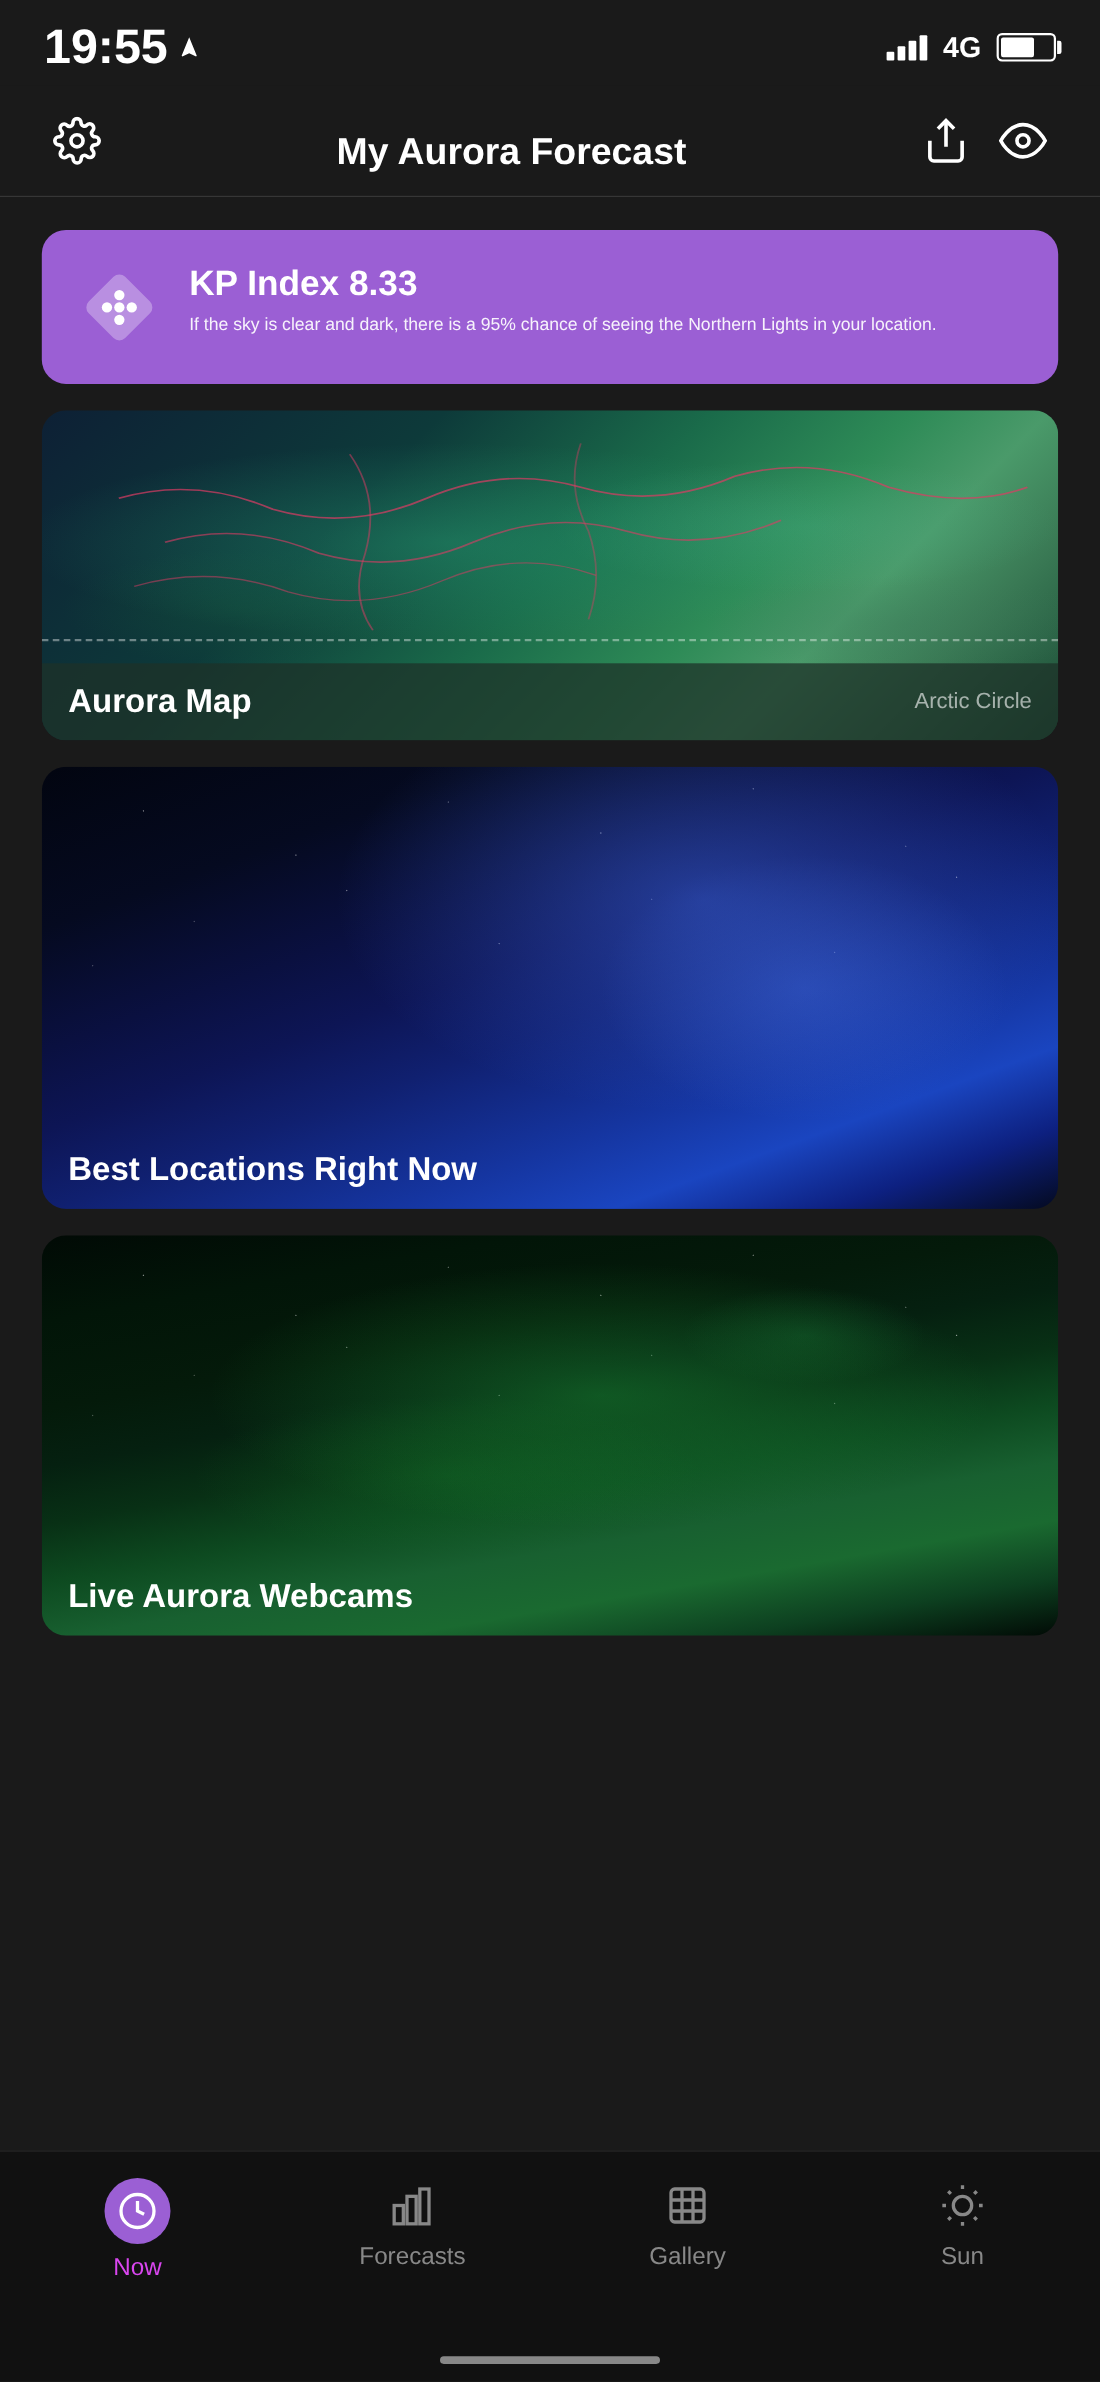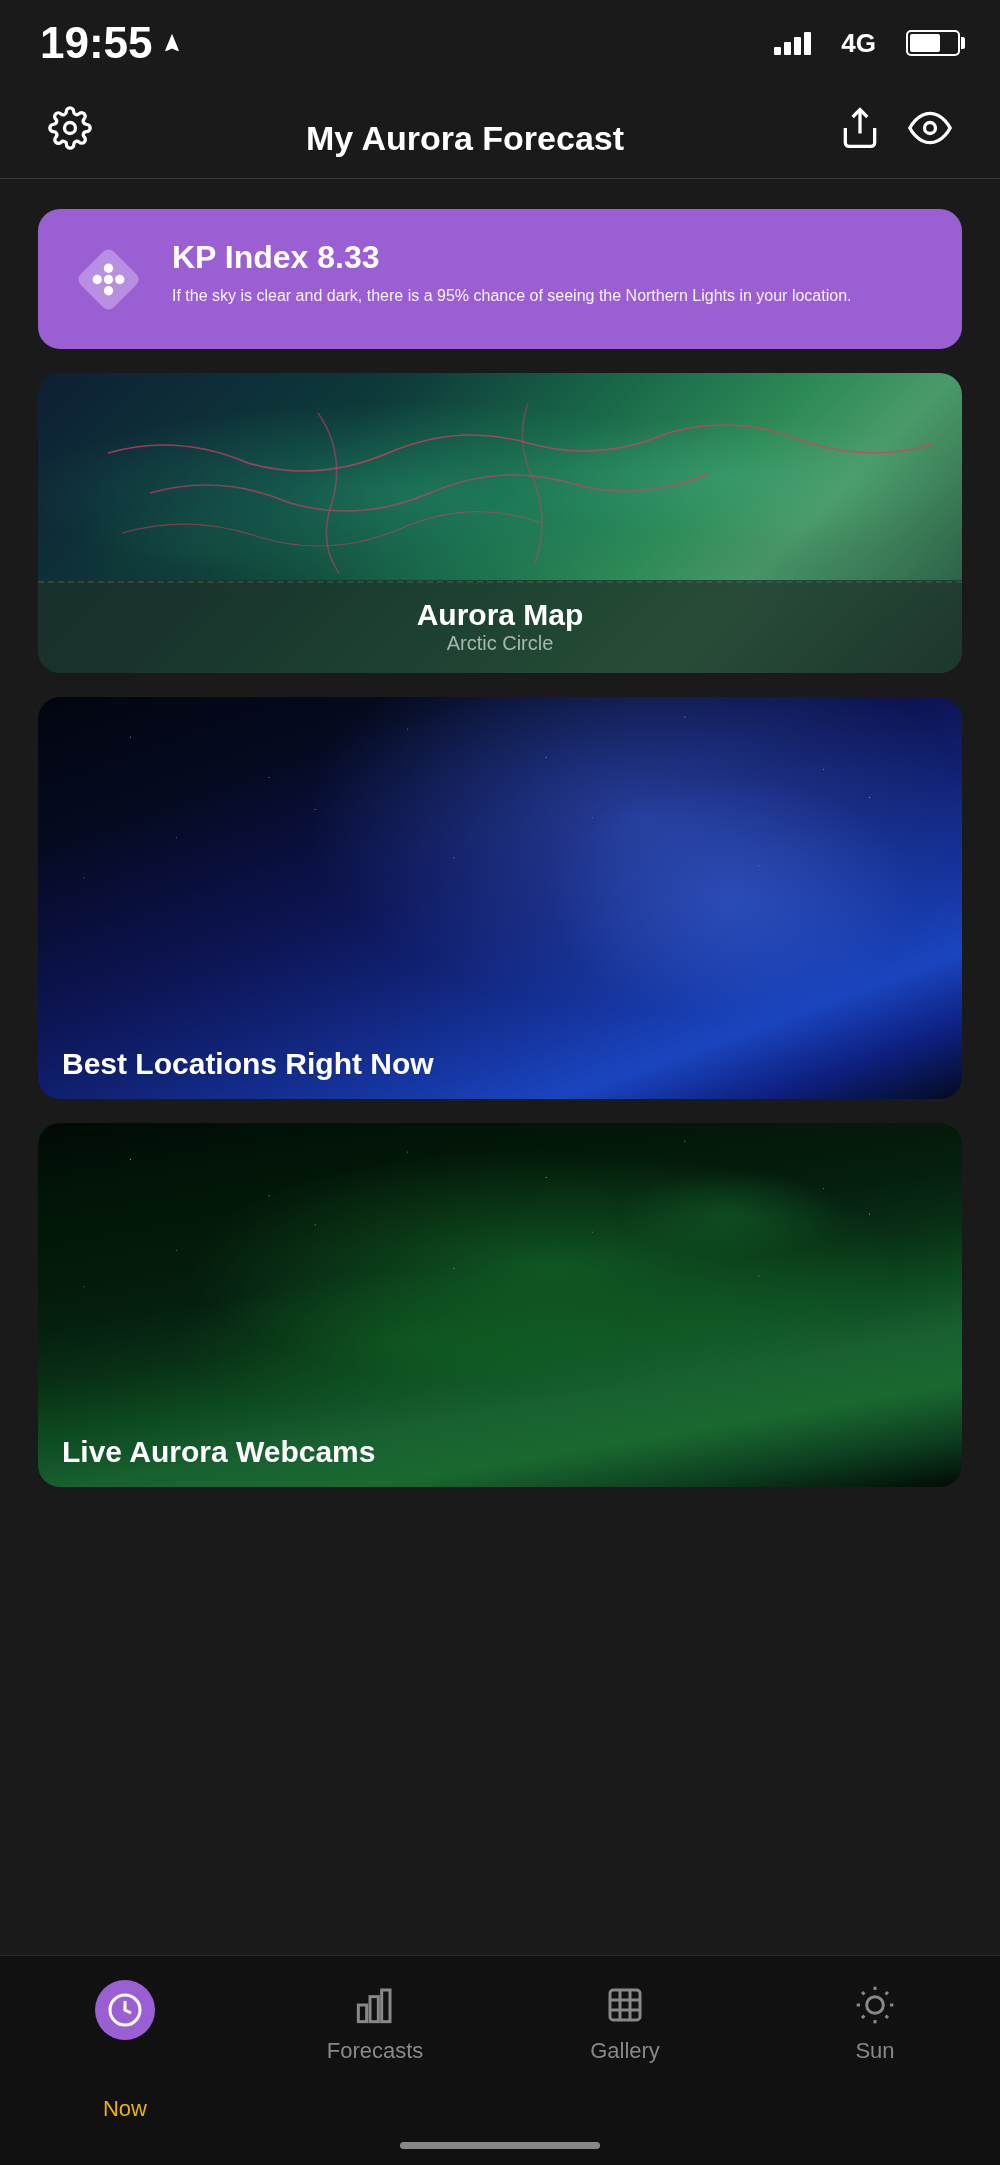--- a/index.html
+++ b/index.html
@@ -27,21 +27,21 @@
       font-size: 44px;
       font-weight: 600;
       color: #fff;
       display: flex;
       align-items: center;
       gap: 8px;
     }
     .status-right {
       display: flex;
       align-items: center;
-      gap: 30px;
+      gap: 14px;
     }
     .signal-bars {
       display: flex;
       align-items: flex-end;
       gap: 3px;
     }
     .signal-bar {
       background: #fff;
       width: 7px;
       border-radius: 1px;
@@ -190,21 +190,20 @@
     .map-label-bar {
       position: absolute;
       bottom: 0;
       left: 0;
       right: 0;
       background: rgba(30,50,40,0.75);
       padding: 18px 24px;
       display: flex;
       align-items: center;
       justify-content: space-between;
-      flex-direction: column;
     }
     .card-label {
       font-size: 30px;
       font-weight: 600;
       color: #fff;
     }
     .arctic-circle-label {
       font-size: 20px;
       color: rgba(255,255,255,0.6);
     }
@@ -299,22 +298,21 @@
       height: 50px;
       display: flex;
       align-items: center;
       justify-content: center;
     }
     .tab-label {
       font-size: 22px;
       color: #888;
     }
     .tab-label.active {
-      color: #eab308;
-      margin-top: 48px;
+      color: #d946ef;
     }
     .tab-now-icon {
       width: 60px;
       height: 60px;
       background: #9b5fd4;
       border-radius: 50%;
       display: flex;
       align-items: center;
       justify-content: center;
     }

